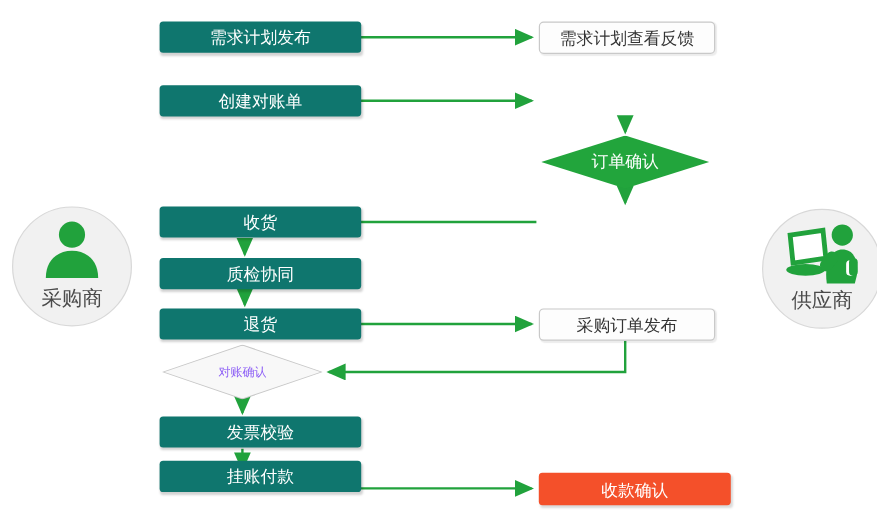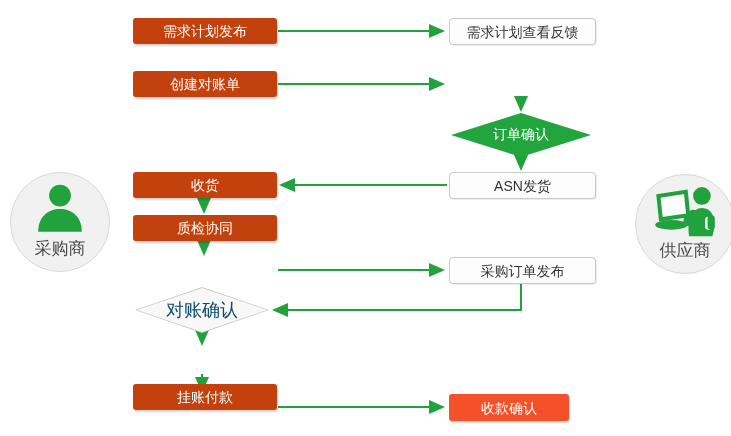--- a/index.html
+++ b/index.html
@@ -6,52 +6,52 @@
   .canvas{
     position:relative;width:731px;height:436px;background:#ffffff;overflow:hidden;
     font-family:"Liberation Sans","DejaVu Sans",sans-serif;
   }
   .connectors{position:absolute;left:0;top:0;width:731px;height:436px;pointer-events:none;}
   .node{
     position:absolute;display:flex;align-items:center;justify-content:center;
     font-size:14px;line-height:1;box-sizing:border-box;white-space:nowrap;
   }
   .gbox{
-    left:133px;width:144px;height:26px;border-radius:3px;
-    background:#c2410c;color:#ffffff;
+    left:133px;width:168px;height:26px;border-radius:3px;
+    background:#0f766e;color:#ffffff;
     box-shadow:1px 2px 2px rgba(0,0,0,0.18);
   }
   .wbox{
     left:449px;width:147px;height:27px;border-radius:4px;
     background:#fdfdfd;border:1px solid #c9c9c9;color:#333333;
     box-shadow:1px 1px 1px rgba(0,0,0,0.08);
   }
   .rbox{
-    left:449px;width:120px;height:27px;border-radius:3px;
+    left:449px;width:160px;height:27px;border-radius:3px;
     background:#f4502a;color:#ffffff;
     box-shadow:1px 2px 2px rgba(0,0,0,0.15);
   }
   .diamond{
     position:absolute;display:flex;align-items:center;justify-content:center;
     font-size:14px;white-space:nowrap;
     clip-path:polygon(50% 0,100% 50%,50% 100%,0 50%);
   }
   .diamond-green{
     left:451px;top:113px;width:140px;height:44px;
     background:#22a53c;color:#ffffff;
   }
   .diamond-light-outer{
     left:135px;top:287px;width:134px;height:46px;
     background:#c8c8c8;
   }
   .diamond-light-inner{
     position:absolute;left:2px;top:1px;right:2px;bottom:1px;
     clip-path:polygon(50% 0,100% 50%,50% 100%,0 50%);
     background:#f8f8f8;display:flex;align-items:center;justify-content:center;
-    color:#0c4a6e;font-size:18px;white-space:nowrap;
+    color:#8b5cf6;font-size:10px;white-space:nowrap;
   }
   .actor{
     position:absolute;width:100px;height:100px;border-radius:50%;
     background:#f1f1f1;border:1px solid #d8d8d8;box-sizing:border-box;
     display:flex;flex-direction:column;align-items:center;justify-content:flex-end;
   }
   .actor-buyer{left:10px;top:172px;}
   .actor-supplier{left:635px;top:174px;}
   .actor-label{font-size:17px;color:#4a4a4a;padding-bottom:11px;}
   .actor-icon{position:absolute;top:10px;left:0;width:100%;display:flex;justify-content:center;}
@@ -105,24 +105,25 @@
         <rect x="69" y="36" width="9" height="18" rx="4" fill="#21a23c"></rect>
       </svg>
     </div>
     <div class="actor-label">供应商</div>
   </div>
 
   <div class="node gbox" style="top:18px">需求计划发布</div>
   <div class="node gbox" style="top:71px">创建对账单</div>
   <div class="node gbox" style="top:215px">质检协同</div>
   <div class="node gbox" style="top:172px">收货</div>
+  <div class="node gbox" style="top:257px">退货</div>
   <div class="diamond diamond-light-outer">
     <div class="diamond-light-inner">对账确认</div>
   </div>
+  <div class="node gbox" style="top:347px">发票校验</div>
   <div class="node gbox" style="top:384px">挂账付款</div>
 
   <div class="node wbox" style="top:18px">需求计划查看反馈</div>
   <div class="diamond diamond-green">订单确认</div>
-  <div class="node wbox" style="top:172px">ASN发货</div>
   <div class="node wbox" style="top:257px">采购订单发布</div>
   <div class="node rbox" style="top:394px">收款确认</div>
 
 </div>
 
 </body></html>

